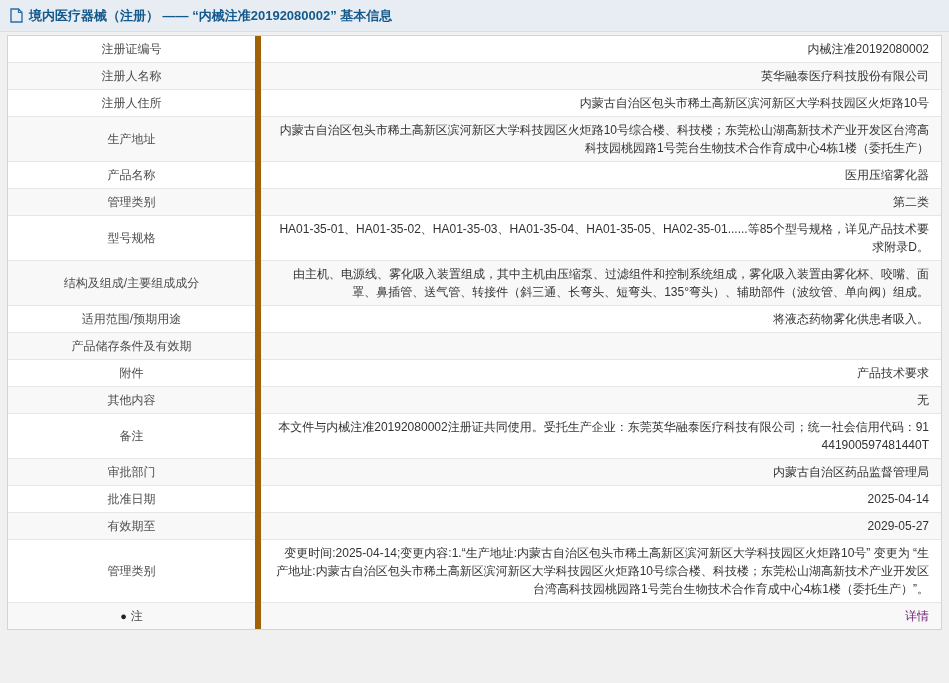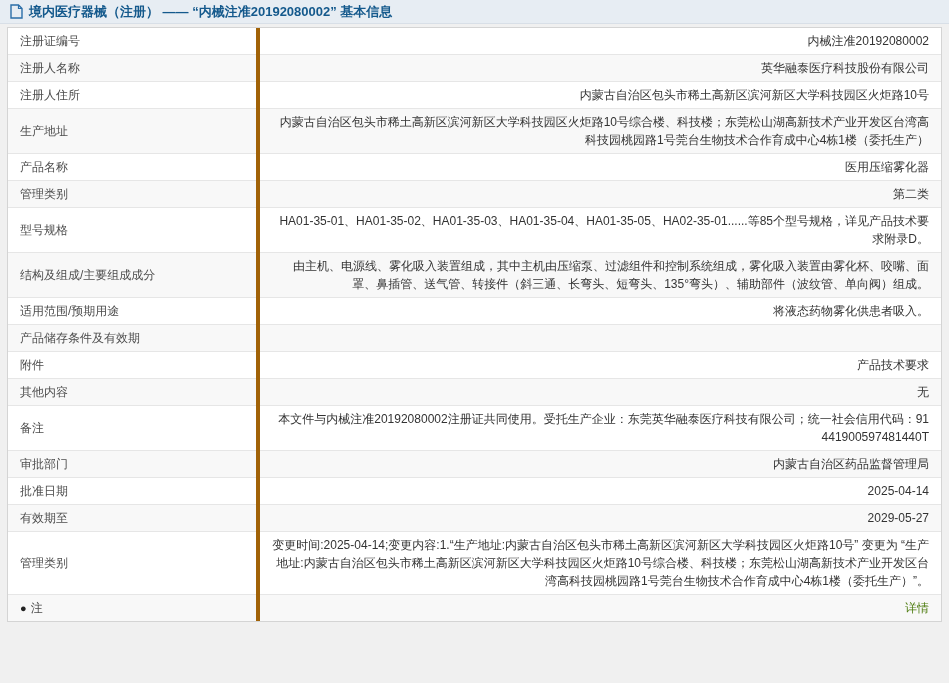--- a/index.html
+++ b/index.html
@@ -6,21 +6,21 @@
   html, body {
     margin: 0;
     padding: 0;
     width: 949px;
     background: #f0f0f0;
     font-family: "Liberation Sans", "DejaVu Sans", sans-serif;
     font-size: 12px;
     color: #333;
   }
   .page-header {
-    height: 24px;
+    height: 32px;
     background: #e7edf3;
     border-bottom: 1px solid #d8dfe7;
     display: flex;
     align-items: center;
     gap: 6px;
     padding: 5px 10px;
     text-align: right;
   }
   .page-header h1 {
     margin: 0;
@@ -44,27 +44,27 @@
   table.info-table td {
     padding: 4px 12px;
     line-height: 18px;
     vertical-align: middle;
     border-bottom: 1px solid #e6e6e6;
     word-break: break-all;
   }
   table.info-table tr:last-child td { border-bottom: none; }
   td.lbl {
     width: 250px;
-    text-align: left;
+    text-align: center;
     color: #4d4d4d;
-    border-right: 4px solid #a16207;
+    border-right: 6px solid #a16207;
   }
   td.val { text-align: right; color: #333; }
   a.detail-link {
-    color: #4d7c0f;
+    color: #701a75;
     text-decoration: none;
     cursor: pointer;
     margin-left: 16px;
   }
   .note-icon {
     display: inline-block;
     margin-right: 4px;
     color: #222;
     font-size: 11px;
     line-height: 1;

